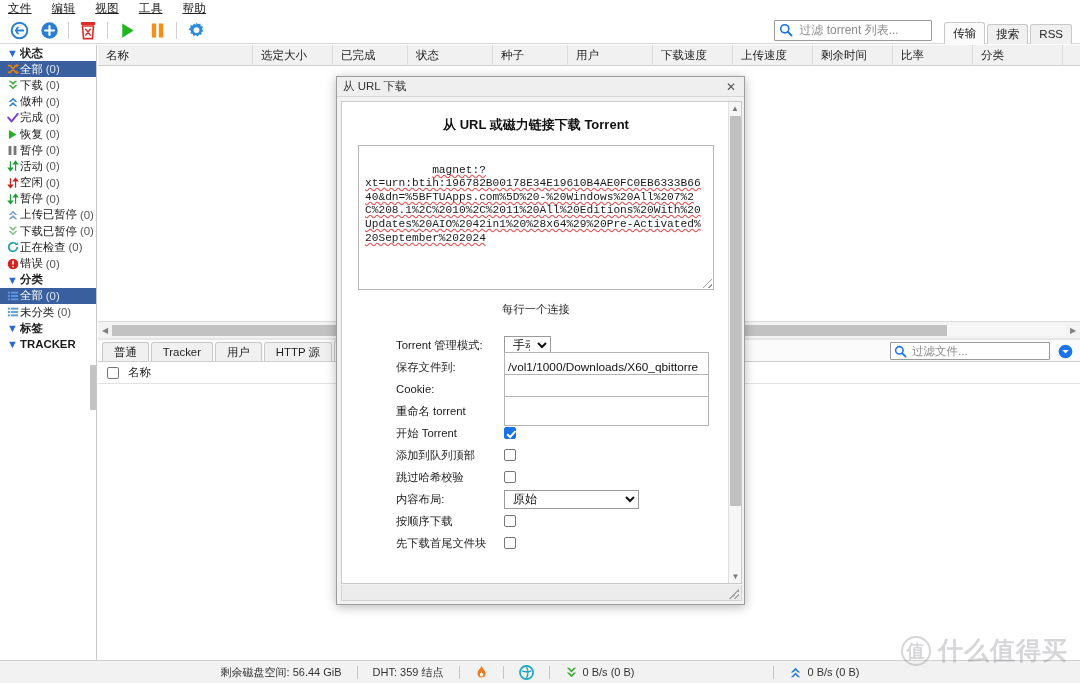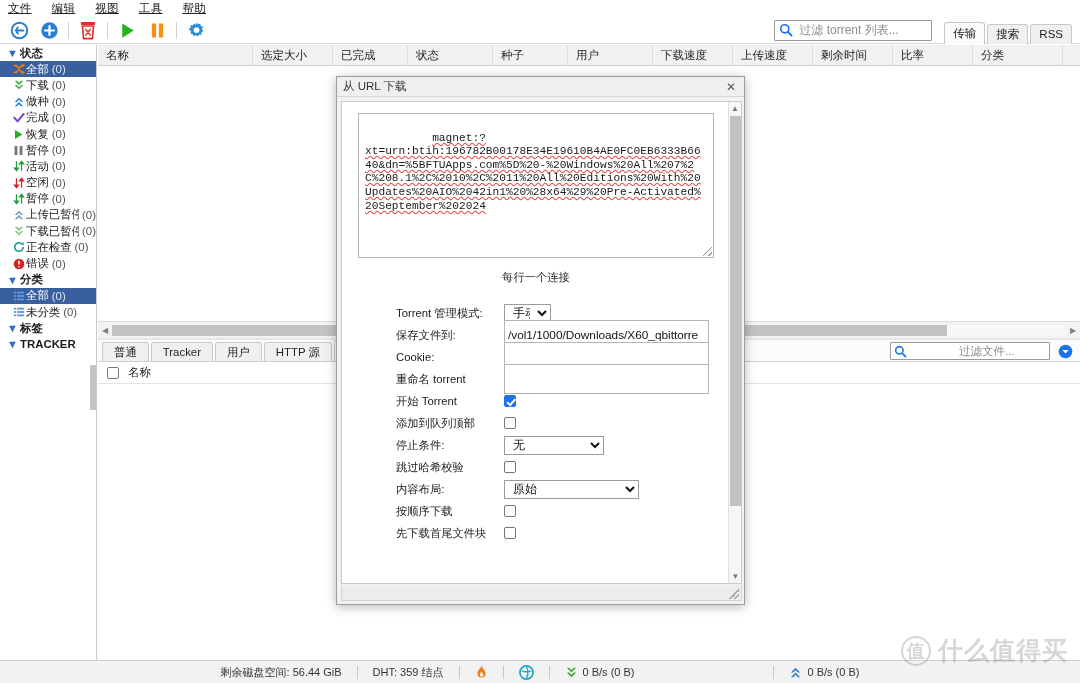--- a/index.html
+++ b/index.html
@@ -51,21 +51,21 @@
     border-radius: 3px 3px 0 0; color: #222;
   }
   .toptab.active { background: #fbfbfb; height: 22px; line-height: 21px; font-family: Liberation Mono, monospace; }
 
   
   .sidebar {
     position: absolute; left: 0; top: 45px; width: 97px; height: 615px;
     background: #ffffff; border-right: 1px solid #c9c9c9; overflow: hidden;
   }
   .side-row {
-    display: flex; align-items: center; height: 16.2px; padding-left: 11px;
+    display: flex; align-items: center; height: 16.2px; padding-left: 5px;
     font-size: 11.4px; white-space: nowrap; color: #1a1a1a;
   }
   .side-row.group { font-weight: bold; padding-left: 5px; }
   .side-row.selected { background: #3a5f9e; color: #fff; }
   .side-ico { width: 15px; flex: 0 0 15px; display: flex; align-items: center; justify-content: center; }
   .side-label { overflow: hidden; }
   .side-count { color: #555; margin-left: 3px; }
   .side-row.selected .side-count { color: #dde6f5; }
   .chev { color: #2a6ad0; font-weight: bold; font-size: 11px; }
 
@@ -97,21 +97,21 @@
   .dtab {
     height: 19px; line-height: 18px; padding: 0 11px; font-size: 11.4px;
     background: #f0f0f0; border: 1px solid #c8c8c8; border-bottom: none;
     border-radius: 3px 3px 0 0; margin-right: 2px; color: #222;
   }
   .dtab.active { background: #fff; height: 21px; line-height: 20px; }
 
   .d-filterbar { position: absolute; right: 0; top: 0; height: 22px; display: flex; align-items: center; }
   .file-search {
     width: 160px; height: 18px; border: 1px solid #9a9a9a; background: #fff;
-    display: flex; align-items: center; padding: 0 3px; border-radius: 1px; gap: 47px;
+    display: flex; align-items: center; padding: 0 3px; border-radius: 1px;
   }
   .file-search input {
     border: 0; outline: 0; width: 100%; font-size: 11.5px; background: transparent;
     font-family: "Liberation Sans", sans-serif;
   }
   .file-search input::placeholder { color: #8d8d8d; }
 
   .files-head { display: flex; height: 22px; align-items: center; border-bottom: 1px solid #e2e2e2; background: #fff; }
   .files-head .cb { width: 30px; display: flex; justify-content: center; }
   .chkbox { width: 12px; height: 12px; border: 1px solid #767676; background: #fff; border-radius: 2px; display: inline-block; }
@@ -615,20 +615,21 @@
 
   <div class="dialog">
     <div class="dlg-title">
       <span class="t">从 URL 下载</span>
       <span class="dlg-close">✕</span>
     </div>
 
     <div class="dlg-body">
       <div class="dlg-inner">
 
+        <div class="dlg-heading">从 URL 或磁力链接下载 Torrent</div>
 
         <div class="url-area">
           <span class="squiggle" style="white-space:pre-wrap">magnet:?
 xt=urn:btih:196782B00178E34E19610B4AE0FC0EB6333B6640&amp;dn=%5BFTUApps.com%5D%20-%20Windows%20All%207%2C%208.1%2C%2010%2C%2011%20All%20Editions%20With%20Updates%20AIO%2042in1%20%28x64%29%20Pre-Activated%20September%202024</span>
           <span class="url-grip"></span>
         </div>
 
         <div class="hint">每行一个连接</div>
 
         <div class="form">
@@ -671,28 +672,20 @@
             </div>
           </div>
 
           <div class="frow tall">
             <div class="flabel">添加到队列顶部</div>
             <div class="fctl">
               <span class="chkbox"></span>
             </div>
           </div>
 
-          <div class="frow tall">
-            <div class="flabel">停止条件:</div>
-            <div class="fctl">
-              <select class="f-select sel-md">
-                <option>无</option>
-              </select>
-            </div>
-          </div>
 
           <div class="frow tall">
             <div class="flabel">跳过哈希校验</div>
             <div class="fctl">
               <span class="chkbox"></span>
             </div>
           </div>
 
           <div class="frow tall">
             <div class="flabel">内容布局:</div>

